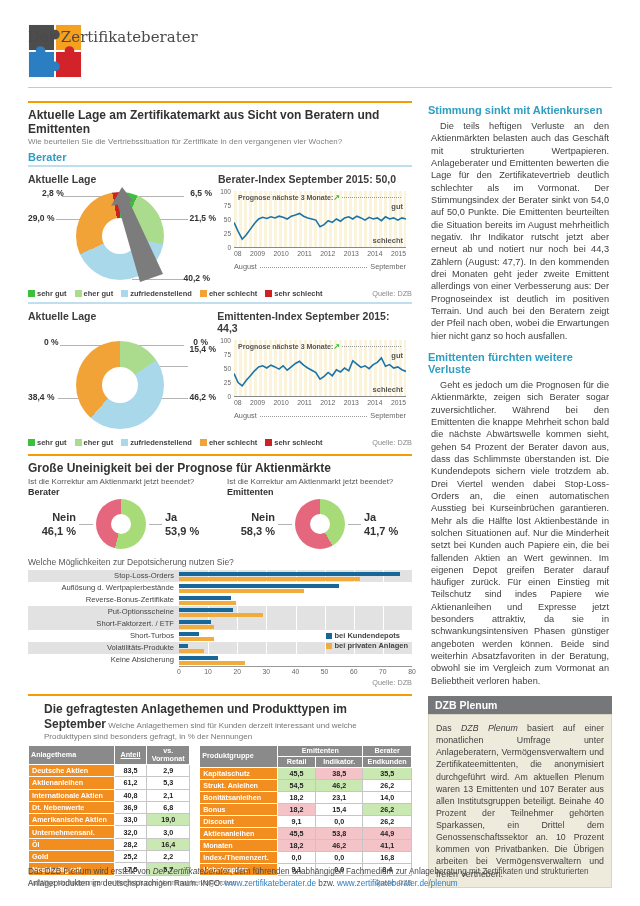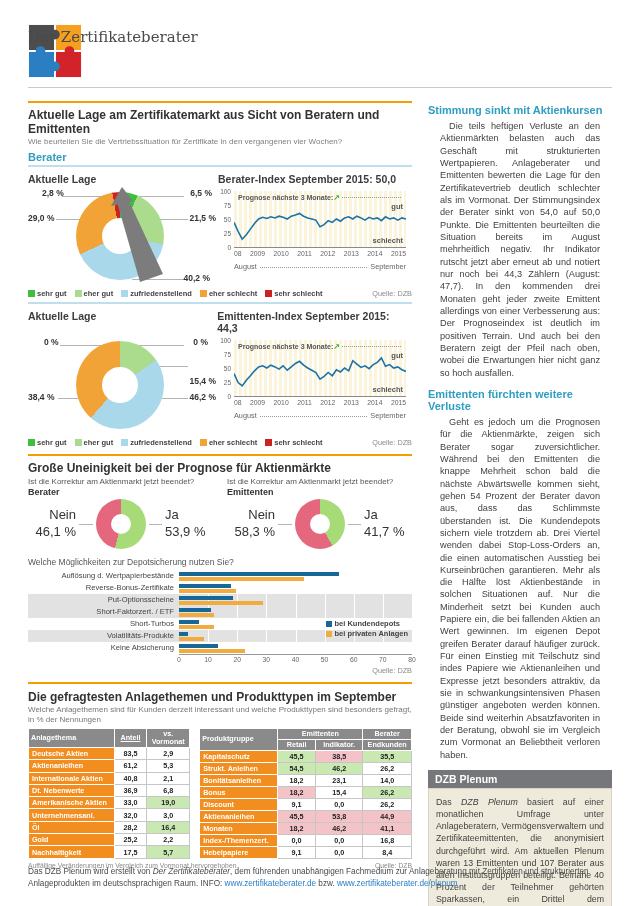--- a/index.html
+++ b/index.html
@@ -56,55 +56,55 @@
   .legend{display:flex;align-items:center;gap:8px;font-size:7.5px;font-weight:bold;color:#444;margin:4px 0 3px}
   .lg-item{display:flex;align-items:center;gap:2px}
   .lg-item i{width:7px;height:7px;display:inline-block}
   .src{margin-left:auto;color:#8a8a8a;font-size:7.3px;font-weight:normal}
   
   .kor-wrap{display:flex;gap:14px;margin-top:2px}
   .kor{width:185px}
   .kor-q{font-size:8px;color:#555}
   .kor-n{font-size:9px;font-weight:bold;color:#333;margin:1px 0 2px}
   .kor-row{display:flex;align-items:center}
-  .kor-side{font-size:13px;font-weight:normal;color:#333;width:48px;line-height:1.3}
+  .kor-side{font-size:11px;font-weight:bold;color:#333;width:48px;line-height:1.3}
   .kor-side.l{text-align:right}
   .kor-line{flex:1;height:1px;background:#b3b3b3;margin:0 3px}
   .kor-donut{width:50px;height:50px;position:relative;border-radius:50%;flex:0 0 auto}
   .kor-donut .hole{left:15px;top:15px;width:20px;height:20px}
   
   .bq{font-size:8.5px;color:#555;margin:8px 0 3px}
   .bars{position:relative}
   .br-row{display:flex;height:12px}
   .br-odd{background:#E2E2E2}
   .br-label{width:146px;text-align:right;font-size:7.6px;color:#444;padding-right:5px;line-height:12px;white-space:nowrap}
   .br-plot{flex:1;position:relative}
   .br-grid{position:absolute;top:0;bottom:0;width:1px;background:#fff}
   .br-bar{position:absolute;height:4px;left:0}
   .br-axis{position:relative;height:9px;margin-left:151px;font-size:6.8px;color:#666;border-top:1px solid #999}
   .br-axis span{position:absolute;transform:translateX(-50%);top:1px}
   .br-legend{position:absolute;right:4px;bottom:25px;font-size:7.5px;font-weight:bold;color:#444}
   .br-legend div{display:flex;align-items:center;gap:3px;margin:1px 0}
   .br-legend i{width:6px;height:6px;display:inline-block}
   .bsrc{text-align:right;font-size:7.3px;color:#8a8a8a;margin-top:2px}
   
-  .tblp{margin:1px 0 3px;font-size:8px;color:#777;line-height:1.25}
+  .tblp{margin:1px 16px 3px;font-size:8px;color:#777;line-height:1.25}
   .tblp b{font-size:12px;color:#333}
   .tables{display:flex;gap:9px;margin-top:2px}
   table{border-collapse:collapse;font-size:7.2px}
   th{background:#8A8A8A;color:#fff;font-weight:bold;border:1px solid #fff;padding:1px 2px;text-align:center;line-height:1.1}
   td{border:1px solid #c6c6c6;padding:1px 3px;text-align:center;font-weight:bold;color:#222;background:#fff}
   td.lbl{background:#F28D20;color:#fff;text-align:left;border-color:#fff;white-space:nowrap}
   .hl-green{background:#C9E8B2}
   .hl-pink{background:#F3C3C8}
   .tfoot{display:flex;font-size:6.8px;color:#8a8a8a;margin-top:3px}
   .tfoot .src2{margin-left:auto}
   
   .rh{color:#2E9EC2;font-size:11px;font-weight:bold;margin:3px 0 4px}
-  .rp{font-size:9.2px;line-height:1.34;text-align:justify;color:#3f3f3f;margin:0 12px 9px;text-indent:9px}
+  .rp{font-size:9.2px;line-height:1.34;text-align:justify;color:#3f3f3f;margin:0 3px 9px;text-indent:9px}
   .box{margin-top:2px}
   .box-h{background:#76777A;color:#fff;font-weight:bold;font-size:10.5px;padding:3px 7px}
   .box-b{background:#EFEBDC;border:1px solid #DAD5C2;padding:7px;font-size:8.8px;line-height:1.38;text-align:justify;color:#3f3f3f}
   
   .footer{position:absolute;left:28px;right:28px;top:866px;font-size:8.2px;color:#4a4a4a;line-height:1.5}
   .lnk{color:#2B7EC1;text-decoration:none}
 </style>
 </head>
 <body>
 
@@ -236,21 +236,21 @@
             <div class="conn" style="top:9px;left:32px;width:60px"></div>
             <div class="conn" style="top:9px;left:98px;width:58px"></div>
             <div class="conn" style="top:30px;left:130px;width:30px"></div>
             <div class="conn" style="top:62px;left:132px;width:28px"></div>
             <div class="conn" style="top:62px;left:30px;width:28px"></div>
             <div class="donut d-main" style="background: conic-gradient(rgb(171, 220, 142) 0%, rgb(171, 220, 142) 15.4%, rgb(168, 216, 234) 15.4%, rgb(168, 216, 234) 61.6%, rgb(242, 163, 56) 61.6%, rgb(242, 163, 56) 100%);">
               <div class="hole"></div>
             </div>
             <span class="dl" style="left:16px;top:1px">0 %</span>
             <span class="dl" style="right:10px;top:1px">0 %</span>
-            <span class="dl" style="right:2px;top:40px">15,4 %</span>
+            <span class="dl" style="right:2px;top:8px">15,4 %</span>
             <span class="dl" style="right:2px;top:56px">46,2 %</span>
             <span class="dl" style="left:0;top:56px">38,4 %</span>
           </div>
 
           <div class="lwrap">
             <div class="lc-y">
                 <span style="top: -3px;">100</span>
                 <span style="top: 11px;">75</span>
                 <span style="top: 25px;">50</span>
                 <span style="top: 39px;">25</span>
@@ -334,20 +334,35 @@
                 </div>
               <span class="kor-line"></span>
               <span class="kor-side"><span>Ja</span><br><span>41,7 %</span></span>
             </div>
           </div>
         </div>
 
         <div class="bq">Welche Möglichkeiten zur Depotsicherung nutzen Sie?</div>
         <div class="bars">
           <div>
+              <div class="br-row br-odd">
+                <div class="br-label">Stop-Loss-Orders</div>
+                <div class="br-plot">
+                  <i class="br-grid" style="left: 12.5%;"></i>
+                  <i class="br-grid" style="left: 25%;"></i>
+                  <i class="br-grid" style="left: 37.5%;"></i>
+                  <i class="br-grid" style="left: 50%;"></i>
+                  <i class="br-grid" style="left: 62.5%;"></i>
+                  <i class="br-grid" style="left: 75%;"></i>
+                  <i class="br-grid" style="left: 87.5%;"></i>
+                  <i class="br-grid" style="left: 100%;"></i>
+                  <div class="br-bar" style="top: 2px; width: 95%; background: rgb(23, 104, 152);"></div>
+                  <div class="br-bar" style="top: 7px; width: 77.5%; background: rgb(241, 172, 64);"></div>
+                </div>
+              </div>
               <div class="br-row">
                 <div class="br-label">Auflösung d. Wertpapierbestände</div>
                 <div class="br-plot">
                   <i class="br-grid" style="left: 12.5%;"></i>
                   <i class="br-grid" style="left: 25%;"></i>
                   <i class="br-grid" style="left: 37.5%;"></i>
                   <i class="br-grid" style="left: 50%;"></i>
                   <i class="br-grid" style="left: 62.5%;"></i>
                   <i class="br-grid" style="left: 75%;"></i>
                   <i class="br-grid" style="left: 87.5%;"></i>

